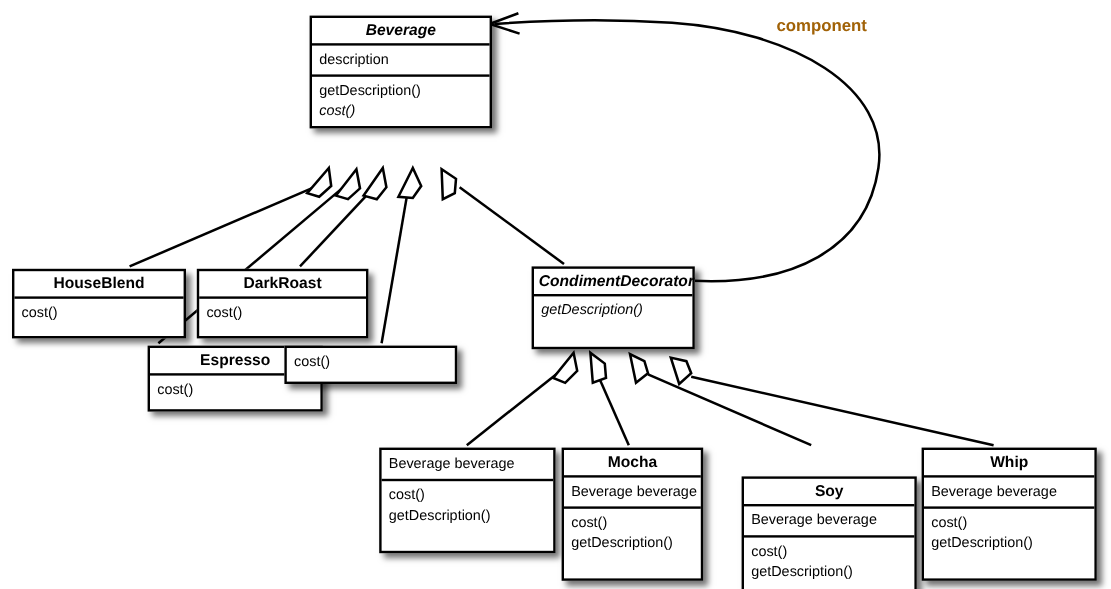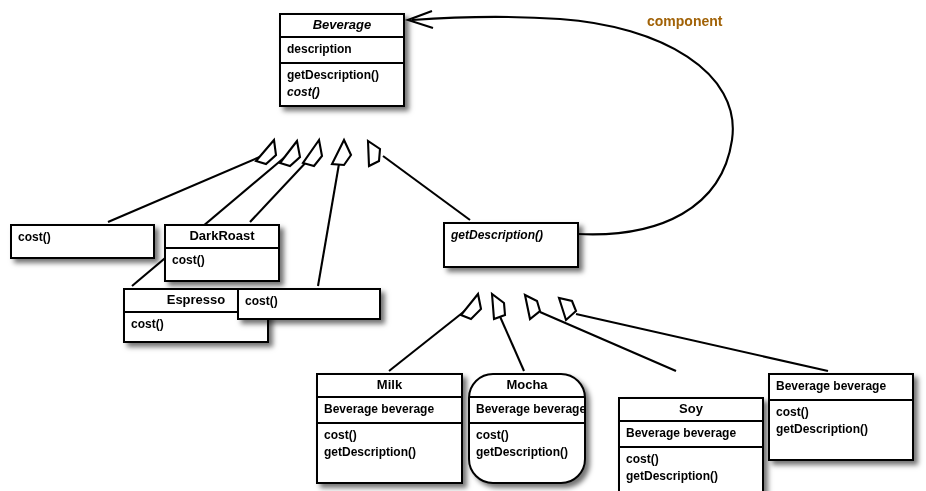--- a/index.html
+++ b/index.html
@@ -37,21 +37,20 @@
     white-space: nowrap;
     line-height: 14px;
   }
   .uml-title.abstract {
     font-style: italic;
   }
   .uml-section {
     box-sizing: border-box;
     width: 100%;
     padding: 3px 6px 4px 6px;
-    font-weight: bold;
   }
   .uml-section.divided {
     border-bottom: 2px solid #000000;
   }
   .uml-row {
     font-size: 12px;
     color: #000000;
     line-height: 17px;
     white-space: nowrap;
     text-align: left;
@@ -131,75 +130,76 @@
     <line class="edge" x1="828" y1="371" x2="576" y2="314"></line>
     <polygon class="arrow-hollow" points="559,298 566,320 576,311 572,301"></polygon>
 
     <path class="edge" d="M 578,234
              C 660,238 722,208 732,140
              C 742,72 660,26 560,19
              C 500,15 440,18 412,20"></path>
     <polyline class="arrow-open" points="432,11 408,20 433,28"></polyline>
   </svg>
 
-  <div class="uml-class" style="left:258px; top:13px; width:126px;margin-left:21px;">
+  <div class="uml-class" style="left:258px; top:13px; width:152px;">
     <div class="uml-title abstract">Beverage</div>
     <div class="uml-section divided">
       <div class="uml-row">description</div>
     </div>
     <div class="uml-section">
       <div class="uml-row">getDescription()</div>
       <div class="uml-row abstract">cost()</div>
     </div>
   </div>
 
   <div class="uml-class" style="left:10px; top:224px; width:145px;">
+    <div class="uml-title">HouseBlend</div>
     <div class="uml-section" style="height:31px;">
       <div class="uml-row">cost()</div>
     </div>
   </div>
 
-  <div class="uml-class" style="left:164px; top:224px; width:116px;">
+  <div class="uml-class" style="left:164px; top:224px; width:143px;">
     <div class="uml-title">DarkRoast</div>
     <div class="uml-section" style="height:31px;">
       <div class="uml-row">cost()</div>
     </div>
   </div>
 
   <div class="uml-class" style="left:83px; top:288px; width:146px;margin-left:40px;">
     <div class="uml-title">Espresso</div>
     <div class="uml-section" style="height:28px;">
       <div class="uml-row">cost()</div>
     </div>
   </div>
 
   <div class="uml-class" style="left:237px; top:288px; width:144px;">
     <div class="uml-section" style="height:28px;">
       <div class="uml-row">cost()</div>
     </div>
   </div>
 
   <div class="uml-class" style="left:443px; top:222px; width:136px;">
+    <div class="uml-title abstract">CondimentDecorator</div>
     <div class="uml-section" style="height:42px;">
       <div class="uml-row abstract">getDescription()</div>
     </div>
   </div>
 
   <div class="uml-class" style="left:316px; top:373px; width:147px;">
-    <div class="uml-title">Milk</div>
-    <div class="uml-section divided">
-      <div class="uml-row">Beverage beverage</div>
-    </div>
-    <div class="uml-section" style="height:58px;">
-      <div class="uml-row">cost()</div>
-      <div class="uml-row">getDescription()</div>
-    </div>
-  </div>
-
-  <div class="uml-class" style="left:468px; top:373px; width:118px;border-radius:25px;">
+    <div class="uml-section divided">
+      <div class="uml-row">Beverage beverage</div>
+    </div>
+    <div class="uml-section" style="height:58px;">
+      <div class="uml-row">cost()</div>
+      <div class="uml-row">getDescription()</div>
+    </div>
+  </div>
+
+  <div class="uml-class" style="left:468px; top:373px; width:118px;">
     <div class="uml-title">Mocha</div>
     <div class="uml-section divided">
       <div class="uml-row">Beverage beverage</div>
     </div>
     <div class="uml-section" style="height:58px;">
       <div class="uml-row">cost()</div>
       <div class="uml-row">getDescription()</div>
     </div>
   </div>
 
@@ -208,20 +208,21 @@
     <div class="uml-section divided">
       <div class="uml-row">Beverage beverage</div>
     </div>
     <div class="uml-section" style="height:58px;">
       <div class="uml-row">cost()</div>
       <div class="uml-row">getDescription()</div>
     </div>
   </div>
 
   <div class="uml-class" style="left:768px; top:373px; width:146px;">
+    <div class="uml-title">Whip</div>
     <div class="uml-section divided">
       <div class="uml-row">Beverage beverage</div>
     </div>
     <div class="uml-section" style="height:58px;">
       <div class="uml-row">cost()</div>
       <div class="uml-row">getDescription()</div>
     </div>
   </div>
 
   <div class="note-label" style="left:647px; top:13px;">component</div>

